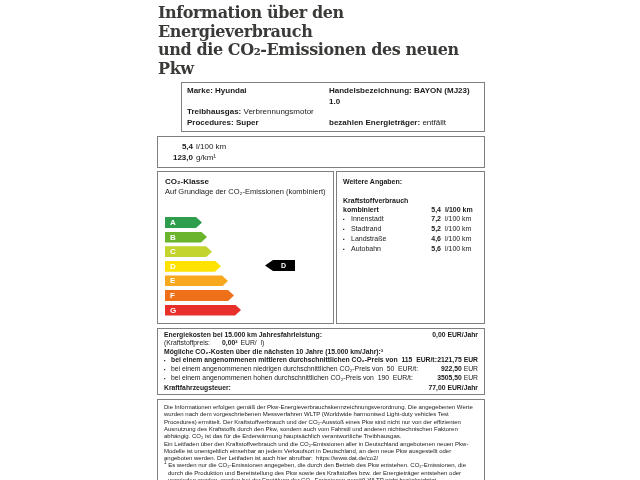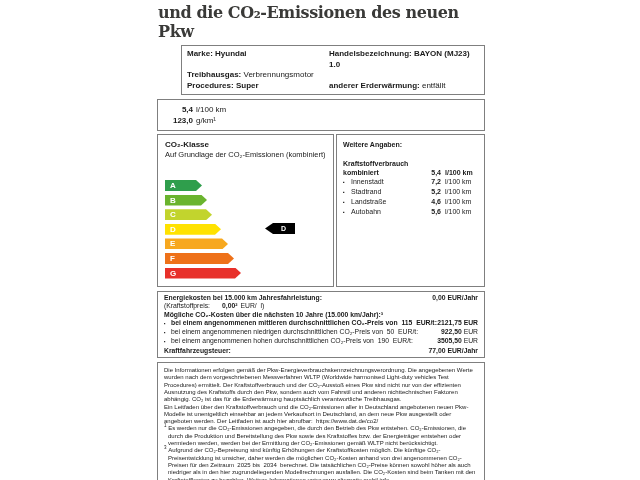--- a/index.html
+++ b/index.html
@@ -61,34 +61,35 @@
   .fn{padding-left:4px;text-indent:-4px;}
   sup{font-size:4.5px;line-height:0;}
 </style>
 </head>
 <body>
 
 <div class="page">
   <div class="content">
 
     <div class="title">
+      <div>Information über den Energieverbrauch</div>
       <div>und die CO₂-Emissionen des neuen Pkw</div>
     </div>
 
     <div class="box box1">
       <div class="row2col">
         <div class="col-l"><span class="b">Marke:</span> <span class="b">Hyundai</span></div>
         <div class="col-r"><span class="b">Handelsbezeichnung:</span> <span class="b">BAYON (MJ23) 1.0</span></div>
       </div>
       <div class="row2col">
         <div><span class="b">Treibhausgas:</span> <span>Verbrennungsmotor</span></div>
       </div>
       <div class="row2col">
         <div class="col-l"><span class="b">Procedures:</span> <span class="b">Super</span></div>
-        <div class="col-r"><span class="b">anderer Erderwärmung:</span> <span>entfällt</span></div>
+        <div class="col-r"><span class="b">bezahlen Energieträger:</span> <span>entfällt</span></div>
       </div>
     </div>
 
     <div class="box box2">
       <div class="cons-row">
         <span class="cons-val">5,4</span>
         <span class="cons-unit">l/100 km</span>
       </div>
       <div class="cons-row">
         <span class="cons-val">123,0</span>

